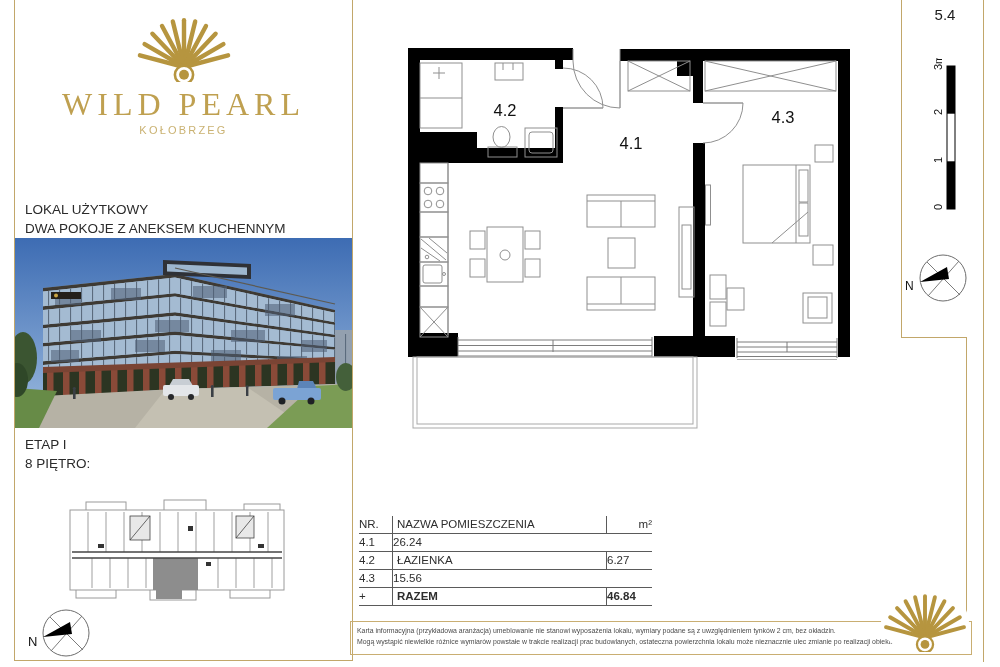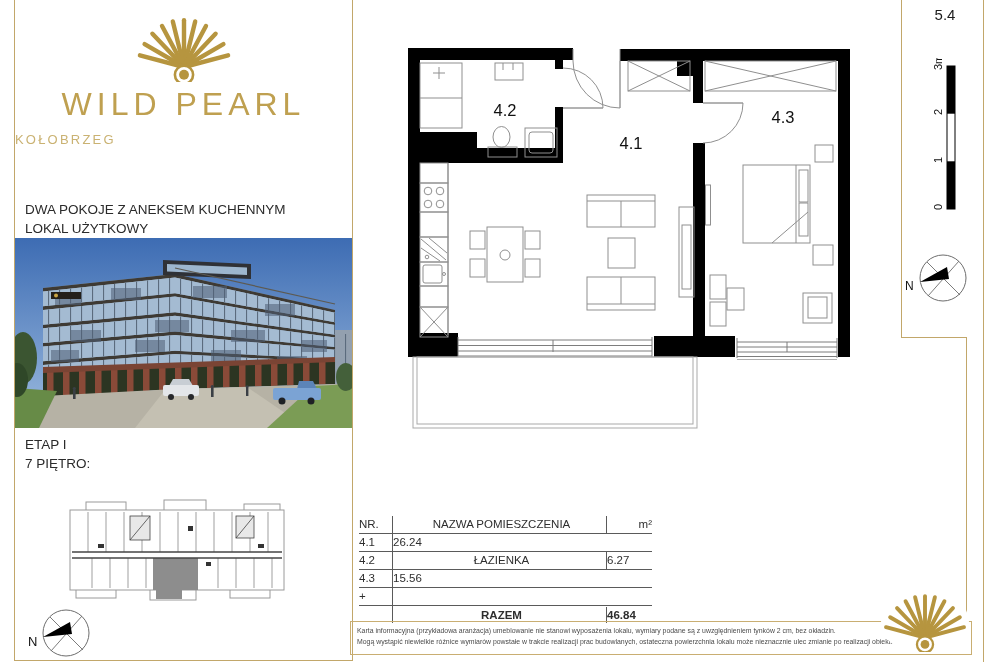--- a/index.html
+++ b/index.html
@@ -7,34 +7,34 @@
         font-family:"Liberation Sans",sans-serif;color:#222;}
   .abs{position:absolute;}
   
   .gold-v{position:absolute;width:0;border-left:1.5px solid #c2a76a;}
   .gold-h{position:absolute;height:0;border-top:1.5px solid #c2a76a;}
   #left-frame{position:absolute;left:14px;top:-2px;width:337px;height:662px;
               border-left:1.5px solid #c2a76a;border-right:1.5px solid #c2a76a;
               border-bottom:1.5px solid #c2a76a;}
   
   #brand-title{position:absolute;left:15px;top:86px;width:337px;text-align:center;
-      font-family:Liberation Sans, sans-serif;font-size:32px;letter-spacing:5px;color:#bfa050;}
-  #brand-city{position:absolute;left:15px;top:124px;width:337px;text-align:left;
-      font-size:13px;letter-spacing:2.2px;color:#cab272;margin-top:8px;}
+      font-family:Liberation Serif, serif;font-size:32px;letter-spacing:5px;color:#bfa050;}
+  #brand-city{position:absolute;left:15px;top:124px;width:337px;text-align:center;
+      font-size:11px;letter-spacing:2.2px;color:#cab272;}
   
   .lp-text{position:absolute;left:25px;font-size:13.5px;line-height:19px;color:#2b2b2b;}
   
   #area-table{position:absolute;left:359px;top:516px;width:293px;font-size:11.5px;color:#2e2e2e;}
   .t-row{display:grid;grid-template-columns:34px 214px 45px;height:17px;line-height:16px;
          border-bottom:1px solid #5a5a5a;}
   .t-row .c1{padding-right:4px;border-right:1px solid #5a5a5a;}
-  .t-row .c2{padding-left:4px;border-right:1px solid #5a5a5a;white-space:nowrap;overflow:hidden;text-align:center;}
+  .t-row .c2{padding-left:4px;border-right:1px solid #5a5a5a;white-space:nowrap;overflow:hidden;}
   .t-row .c3{padding-right:3px;}
   .t-head .c3{text-align:right;padding-right:0;}
-  .t-bold .c2,.t-bold .c3{font-weight:bold;margin-top:19px;}
+  .t-bold .c2,.t-bold .c3{font-weight:bold;}
   
   #fineprint{position:absolute;left:350px;top:621px;width:614px;height:29px;
       border:1.5px solid #c9ae72;padding:3px 0 0 6px;font-size:6.9px;line-height:11px;color:#4a4a4a;}
   #unit-label{position:absolute;left:920px;top:6px;width:50px;text-align:center;
       font-size:15px;color:#1c1c1c;}
   svg{display:block;}
   text{font-family:"Liberation Sans",sans-serif;}
 </style>
 </head>
 <body>
@@ -69,22 +69,22 @@
   <div class="gold-h" style="left:901px;top:337px;width:66px"></div>
   <div class="gold-v" style="left:965.5px;top:337px;height:285px"></div>
 
   <svg class="abs" style="left:120px;top:14px" width="128" height="68" viewBox="-64 -64 128 68">
     <use href="#shell" transform="translate(0,2) scale(1.3)"></use>
   </svg>
   <div id="brand-title">WILD PEARL</div>
   <div id="brand-city">KOŁOBRZEG</div>
 
   <div class="lp-text" style="top:200px">
+    <div>LOKAL UŻYTKOWY</div>
     <div>DWA POKOJE Z ANEKSEM KUCHENNYM</div>
-    <div>LOKAL UŻYTKOWY</div>
   </div>
 
   <svg class="abs" style="left:15px;top:238px" width="337" height="190" viewBox="0 0 337 190">
     <defs>
       <linearGradient id="sky" x1="0" y1="0" x2="0" y2="1">
         <stop offset="0" stop-color="#3d6cb3"></stop>
           <stop offset="1" stop-color="#8fb0d9"></stop>
       </linearGradient>
       <pattern id="mull" width="11" height="8" patternUnits="userSpaceOnUse">
         <rect width="11" height="8" fill="none"></rect>
@@ -177,21 +177,21 @@
         <circle cx="59.3" cy="150.6" r="1.6"></circle>
       <rect x="196" y="150" width="2.6" height="9"></rect>
         <circle cx="197.3" cy="148.6" r="1.6"></circle>
       <rect x="231" y="150" width="2.4" height="8"></rect>
         <circle cx="232.2" cy="148.8" r="1.5"></circle>
     </g>
   </svg>
 
   <div class="lp-text" style="top:435px">
     <div>ETAP I</div>
-    <div>7 PIĘTRO:</div>
+    <div>8 PIĘTRO:</div>
   </div>
 
   <svg class="abs" style="left:58px;top:486px" width="232" height="122" viewBox="0 0 232 122">
     <g stroke="#9a9a9a" fill="#fff" stroke-width="1">
       <rect x="28" y="16" width="40" height="14"></rect>
         <rect x="106" y="14" width="42" height="16"></rect>
       <rect x="186" y="18" width="36" height="12"></rect>
       <rect x="18" y="100" width="40" height="12"></rect>
         <rect x="92" y="100" width="46" height="14"></rect>
       <rect x="172" y="100" width="40" height="12"></rect>

